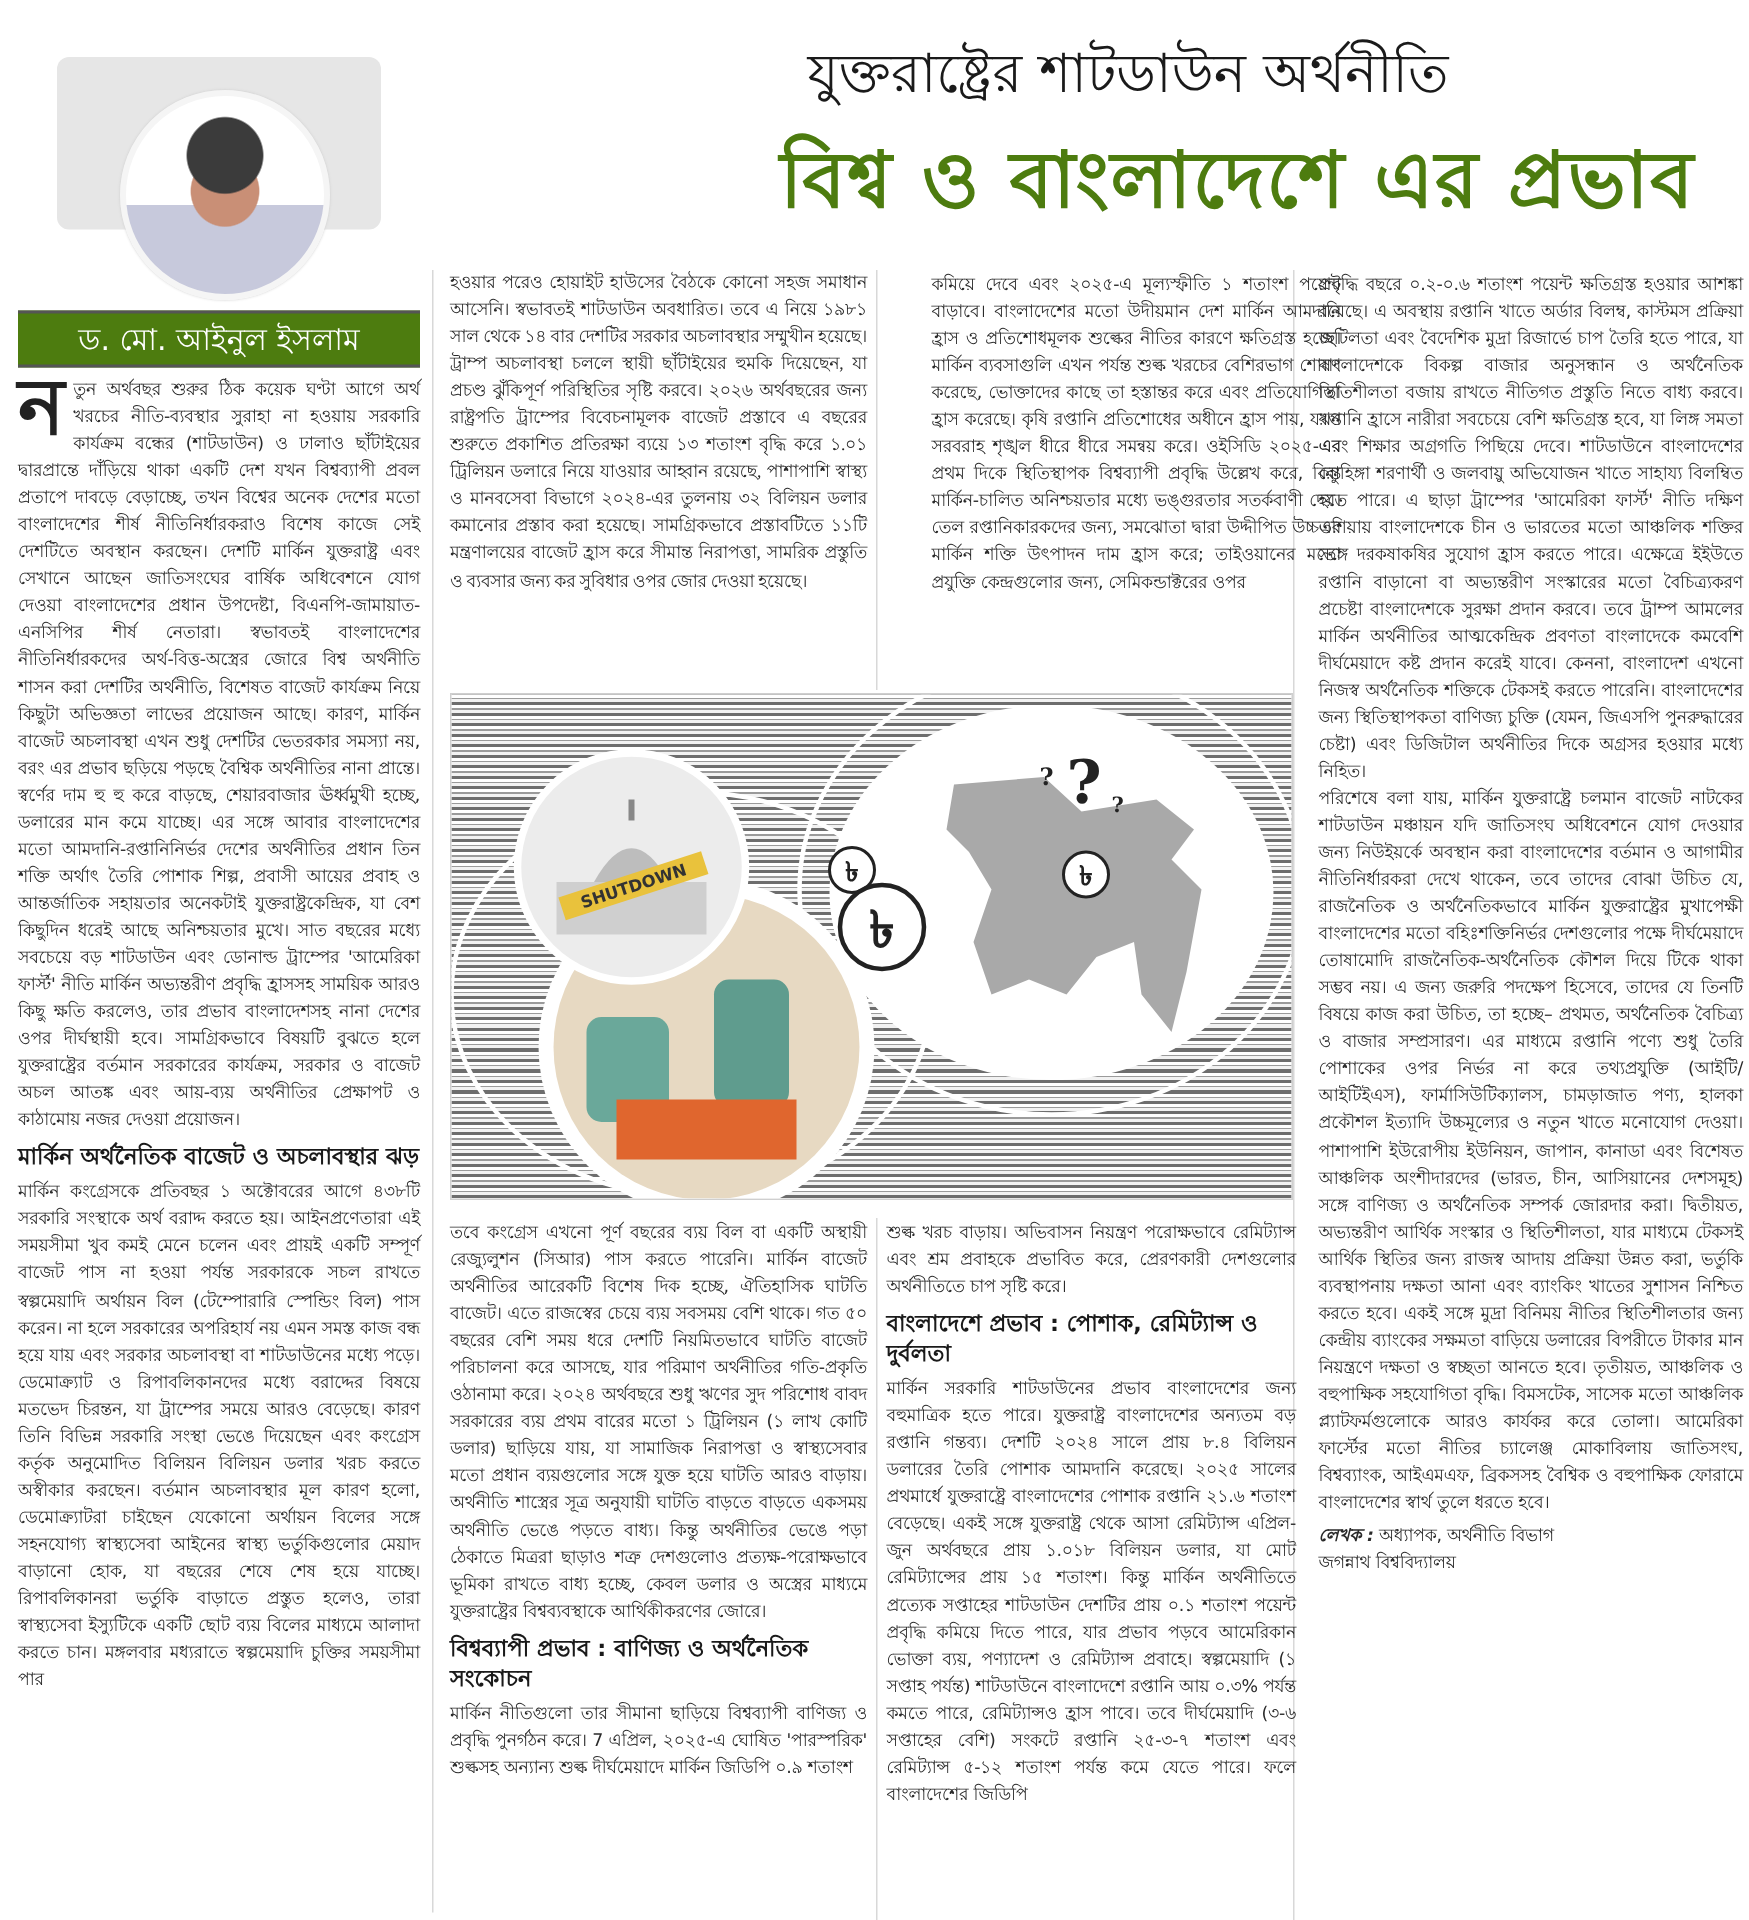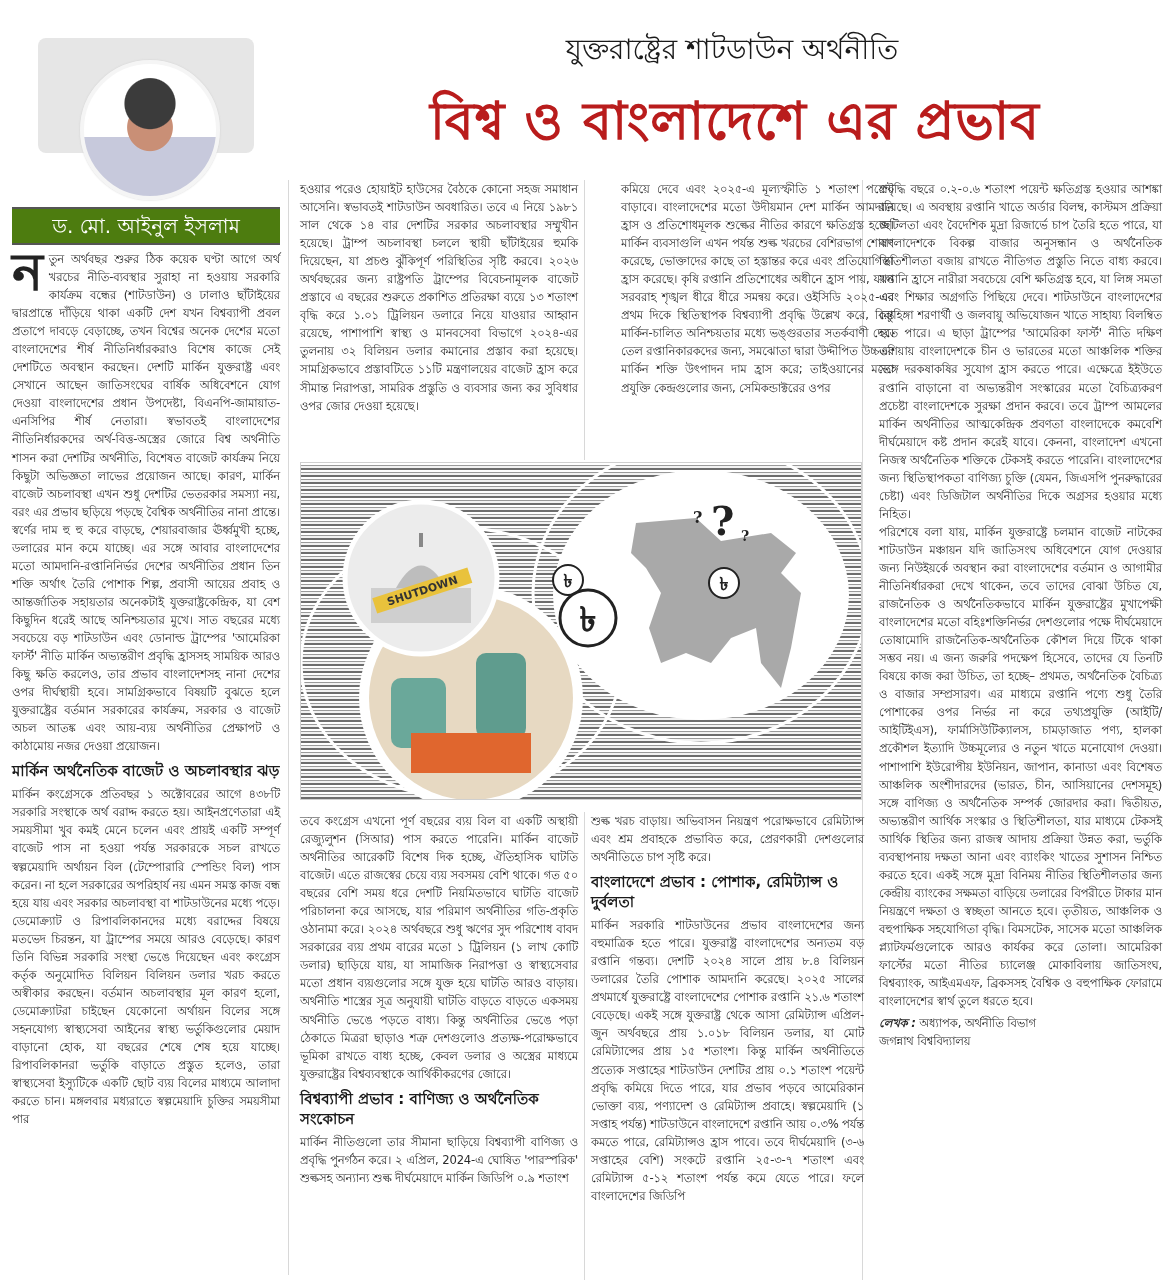--- a/index.html
+++ b/index.html
@@ -2,34 +2,34 @@
 <html><head>
 <meta charset="utf-8">
 <style>
   html, body { margin: 0; padding: 0; background: #ffffff; }
   body { width: 1166px; height: 1280px; position: relative; overflow: hidden;
          font-family: "DejaVu Sans", "Liberation Sans", sans-serif; color: #222; }
   .col { position: absolute; font-size: 11.6px; line-height: 18.05px; text-align: justify;
          color: #2a2a2a; letter-spacing: -0.2px; }
   .col p { margin: 0; }
   #col1 { left: 12px; top: 250px; width: 268px; }
-  #col2 { left: 300px; top: 180px; width: 278px; }
+  #col2 { left: 300px; top: 180px; width: 278px; font-family: Liberation Serif, serif; }
   #col3 { left: 621px; top: 180px; width: 273px; }
   #col4 { left: 868px; top: 180px; width: 283px; margin-left: 11px; }
   #col2b { left: 300px; top: 812px; width: 278px; }
   #col3b { left: 591px; top: 812px; width: 273px; }
   .vrule { position: absolute; top: 180px; width: 1px; background: #d8d8d8; }
   .subhead { text-align: left; font-size: 15px; line-height: 20px; font-weight: bold;
              color: #1a1a1a; margin: 6px 0 4px 0; letter-spacing: 0; }
   .dropcap { float: left; font-size: 52px; line-height: 44px; font-weight: bold;
              margin: 0 6px 0 0; color: #222; }
-  .kicker { position: absolute; left: 352px; top: 28px; width: 760px; text-align: center;
-            font-size: 28px; line-height: 44px; color: #1a1a1a; }
-  .headline { position: absolute; left: 340px; top: 88px; width: 790px; text-align: center;
-              font-size: 52px; line-height: 66px; font-weight: bold; color: #b91c1c; letter-spacing: 1px; }
+  .kicker { position: absolute; left: 372px; top: 28px; width: 760px; text-align: center;
+            font-size: 36px; line-height: 44px; color: #1a1a1a; }
+  .headline { position: absolute; left: 340px; top: 88px; width: 790px; text-align: right;
+              font-size: 52px; line-height: 66px; font-weight: bold; color: #4d7c0f; letter-spacing: 1px; }
   .photo-card { position: absolute; left: 38px; top: 38px; width: 216px; height: 115px;
                 background: #e6e6e6; border-radius: 8px; }
   .portrait { position: absolute; left: 80px; top: 60px; width: 132px; height: 132px;
               border-radius: 50%; background: radial-gradient(circle at 50% 30%, #3b3b3b 0 22%, transparent 23%),
               radial-gradient(ellipse at 50% 48%, #c98f76 0 24%, transparent 25%),
               linear-gradient(#fff 0 55%, #c7c9dc 55% 100%);
               border: 4px solid #f5f5f5; box-shadow: 0 0 2px #ccc; overflow: hidden; }
   .author-bar { position: absolute; left: 12px; top: 207px; width: 268px; height: 34px;
                 background: #4d7c0f; border-top: 2px solid #555; border-bottom: 2px solid #555;
                 color: #fff; font-size: 20px; line-height: 34px; text-align: center; }
@@ -105,20 +105,20 @@
     <circle cx="287" cy="155" r="28" fill="#fff" stroke="#222" stroke-width="3"></circle>
     <text x="287" y="168" text-anchor="middle" font-size="34" font-weight="bold" fill="#222">৳</text>
     <circle cx="423" cy="120" r="15" fill="#fff" stroke="#222" stroke-width="2"></circle>
     <text x="423" y="127" text-anchor="middle" font-size="18" font-weight="bold" fill="#222">৳</text>
   </svg>
 </div>
 
 <div class="col" id="col2b">
   <p>তবে কংগ্রেস এখনো পূর্ণ বছরের ব্যয় বিল বা একটি অস্থায়ী রেজ্যুলুশন (সিআর) পাস করতে পারেনি। মার্কিন বাজেট অর্থনীতির আরেকটি বিশেষ দিক হচ্ছে, ঐতিহাসিক ঘাটতি বাজেট। এতে রাজস্বের চেয়ে ব্যয় সবসময় বেশি থাকে। গত ৫০ বছরের বেশি সময় ধরে দেশটি নিয়মিতভাবে ঘাটতি বাজেট পরিচালনা করে আসছে, যার পরিমাণ অর্থনীতির গতি-প্রকৃতি ওঠানামা করে। ২০২৪ অর্থবছরে শুধু ঋণের সুদ পরিশোধ বাবদ সরকারের ব্যয় প্রথম বারের মতো ১ ট্রিলিয়ন (১ লাখ কোটি ডলার) ছাড়িয়ে যায়, যা সামাজিক নিরাপত্তা ও স্বাস্থ্যসেবার মতো প্রধান ব্যয়গুলোর সঙ্গে যুক্ত হয়ে ঘাটতি আরও বাড়ায়। অর্থনীতি শাস্ত্রের সূত্র অনুযায়ী ঘাটতি বাড়তে বাড়তে একসময় অর্থনীতি ভেঙে পড়তে বাধ্য। কিন্তু অর্থনীতির ভেঙে পড়া ঠেকাতে মিত্ররা ছাড়াও শত্রু দেশগুলোও প্রত্যক্ষ-পরোক্ষভাবে ভূমিকা রাখতে বাধ্য হচ্ছে, কেবল ডলার ও অস্ত্রের মাধ্যমে যুক্তরাষ্ট্রের বিশ্বব্যবস্থাকে আর্থিকীকরণের জোরে।</p>
   <div class="subhead">বিশ্বব্যাপী প্রভাব : বাণিজ্য ও অর্থনৈতিক সংকোচন</div>
-  <p>মার্কিন নীতিগুলো তার সীমানা ছাড়িয়ে বিশ্বব্যাপী বাণিজ্য ও প্রবৃদ্ধি পুনর্গঠন করে। ২ এপ্রিল, 2024-এ ঘোষিত 'পারস্পরিক' শুল্কসহ অন্যান্য শুল্ক দীর্ঘমেয়াদে মার্কিন জিডিপি ০.৯ শতাংশ</p>
+  <p>মার্কিন নীতিগুলো তার সীমানা ছাড়িয়ে বিশ্বব্যাপী বাণিজ্য ও প্রবৃদ্ধি পুনর্গঠন করে। 7 এপ্রিল, ২০২৫-এ ঘোষিত 'পারস্পরিক' শুল্কসহ অন্যান্য শুল্ক দীর্ঘমেয়াদে মার্কিন জিডিপি ০.৯ শতাংশ</p>
 </div>
 
 <div class="col" id="col3b">
   <p>শুল্ক খরচ বাড়ায়। অভিবাসন নিয়ন্ত্রণ পরোক্ষভাবে রেমিট্যান্স এবং শ্রম প্রবাহকে প্রভাবিত করে, প্রেরণকারী দেশগুলোর অর্থনীতিতে চাপ সৃষ্টি করে।</p>
   <div class="subhead" style="">বাংলাদেশে প্রভাব : পোশাক, রেমিট্যান্স ও দুর্বলতা</div>
   <p>মার্কিন সরকারি শাটডাউনের প্রভাব বাংলাদেশের জন্য বহুমাত্রিক হতে পারে। যুক্তরাষ্ট্র বাংলাদেশের অন্যতম বড় রপ্তানি গন্তব্য। দেশটি ২০২৪ সালে প্রায় ৮.৪ বিলিয়ন ডলারের তৈরি পোশাক আমদানি করেছে। ২০২৫ সালের প্রথমার্ধে যুক্তরাষ্ট্রে বাংলাদেশের পোশাক রপ্তানি ২১.৬ শতাংশ বেড়েছে। একই সঙ্গে যুক্তরাষ্ট্র থেকে আসা রেমিট্যান্স এপ্রিল-জুন অর্থবছরে প্রায় ১.০১৮ বিলিয়ন ডলার, যা মোট রেমিট্যান্সের প্রায় ১৫ শতাংশ। কিন্তু মার্কিন অর্থনীতিতে প্রত্যেক সপ্তাহের শাটডাউন দেশটির প্রায় ০.১ শতাংশ পয়েন্ট প্রবৃদ্ধি কমিয়ে দিতে পারে, যার প্রভাব পড়বে আমেরিকান ভোক্তা ব্যয়, পণ্যাদেশ ও রেমিট্যান্স প্রবাহে। স্বল্পমেয়াদি (১ সপ্তাহ পর্যন্ত) শাটডাউনে বাংলাদেশে রপ্তানি আয় ০.৩% পর্যন্ত কমতে পারে, রেমিট্যান্সও হ্রাস পাবে। তবে দীর্ঘমেয়াদি (৩-৬ সপ্তাহের বেশি) সংকটে রপ্তানি ২৫-৩-৭ শতাংশ এবং রেমিট্যান্স ৫-১২ শতাংশ পর্যন্ত কমে যেতে পারে। ফলে বাংলাদেশের জিডিপি</p>
 </div>
 
 </body></html>

